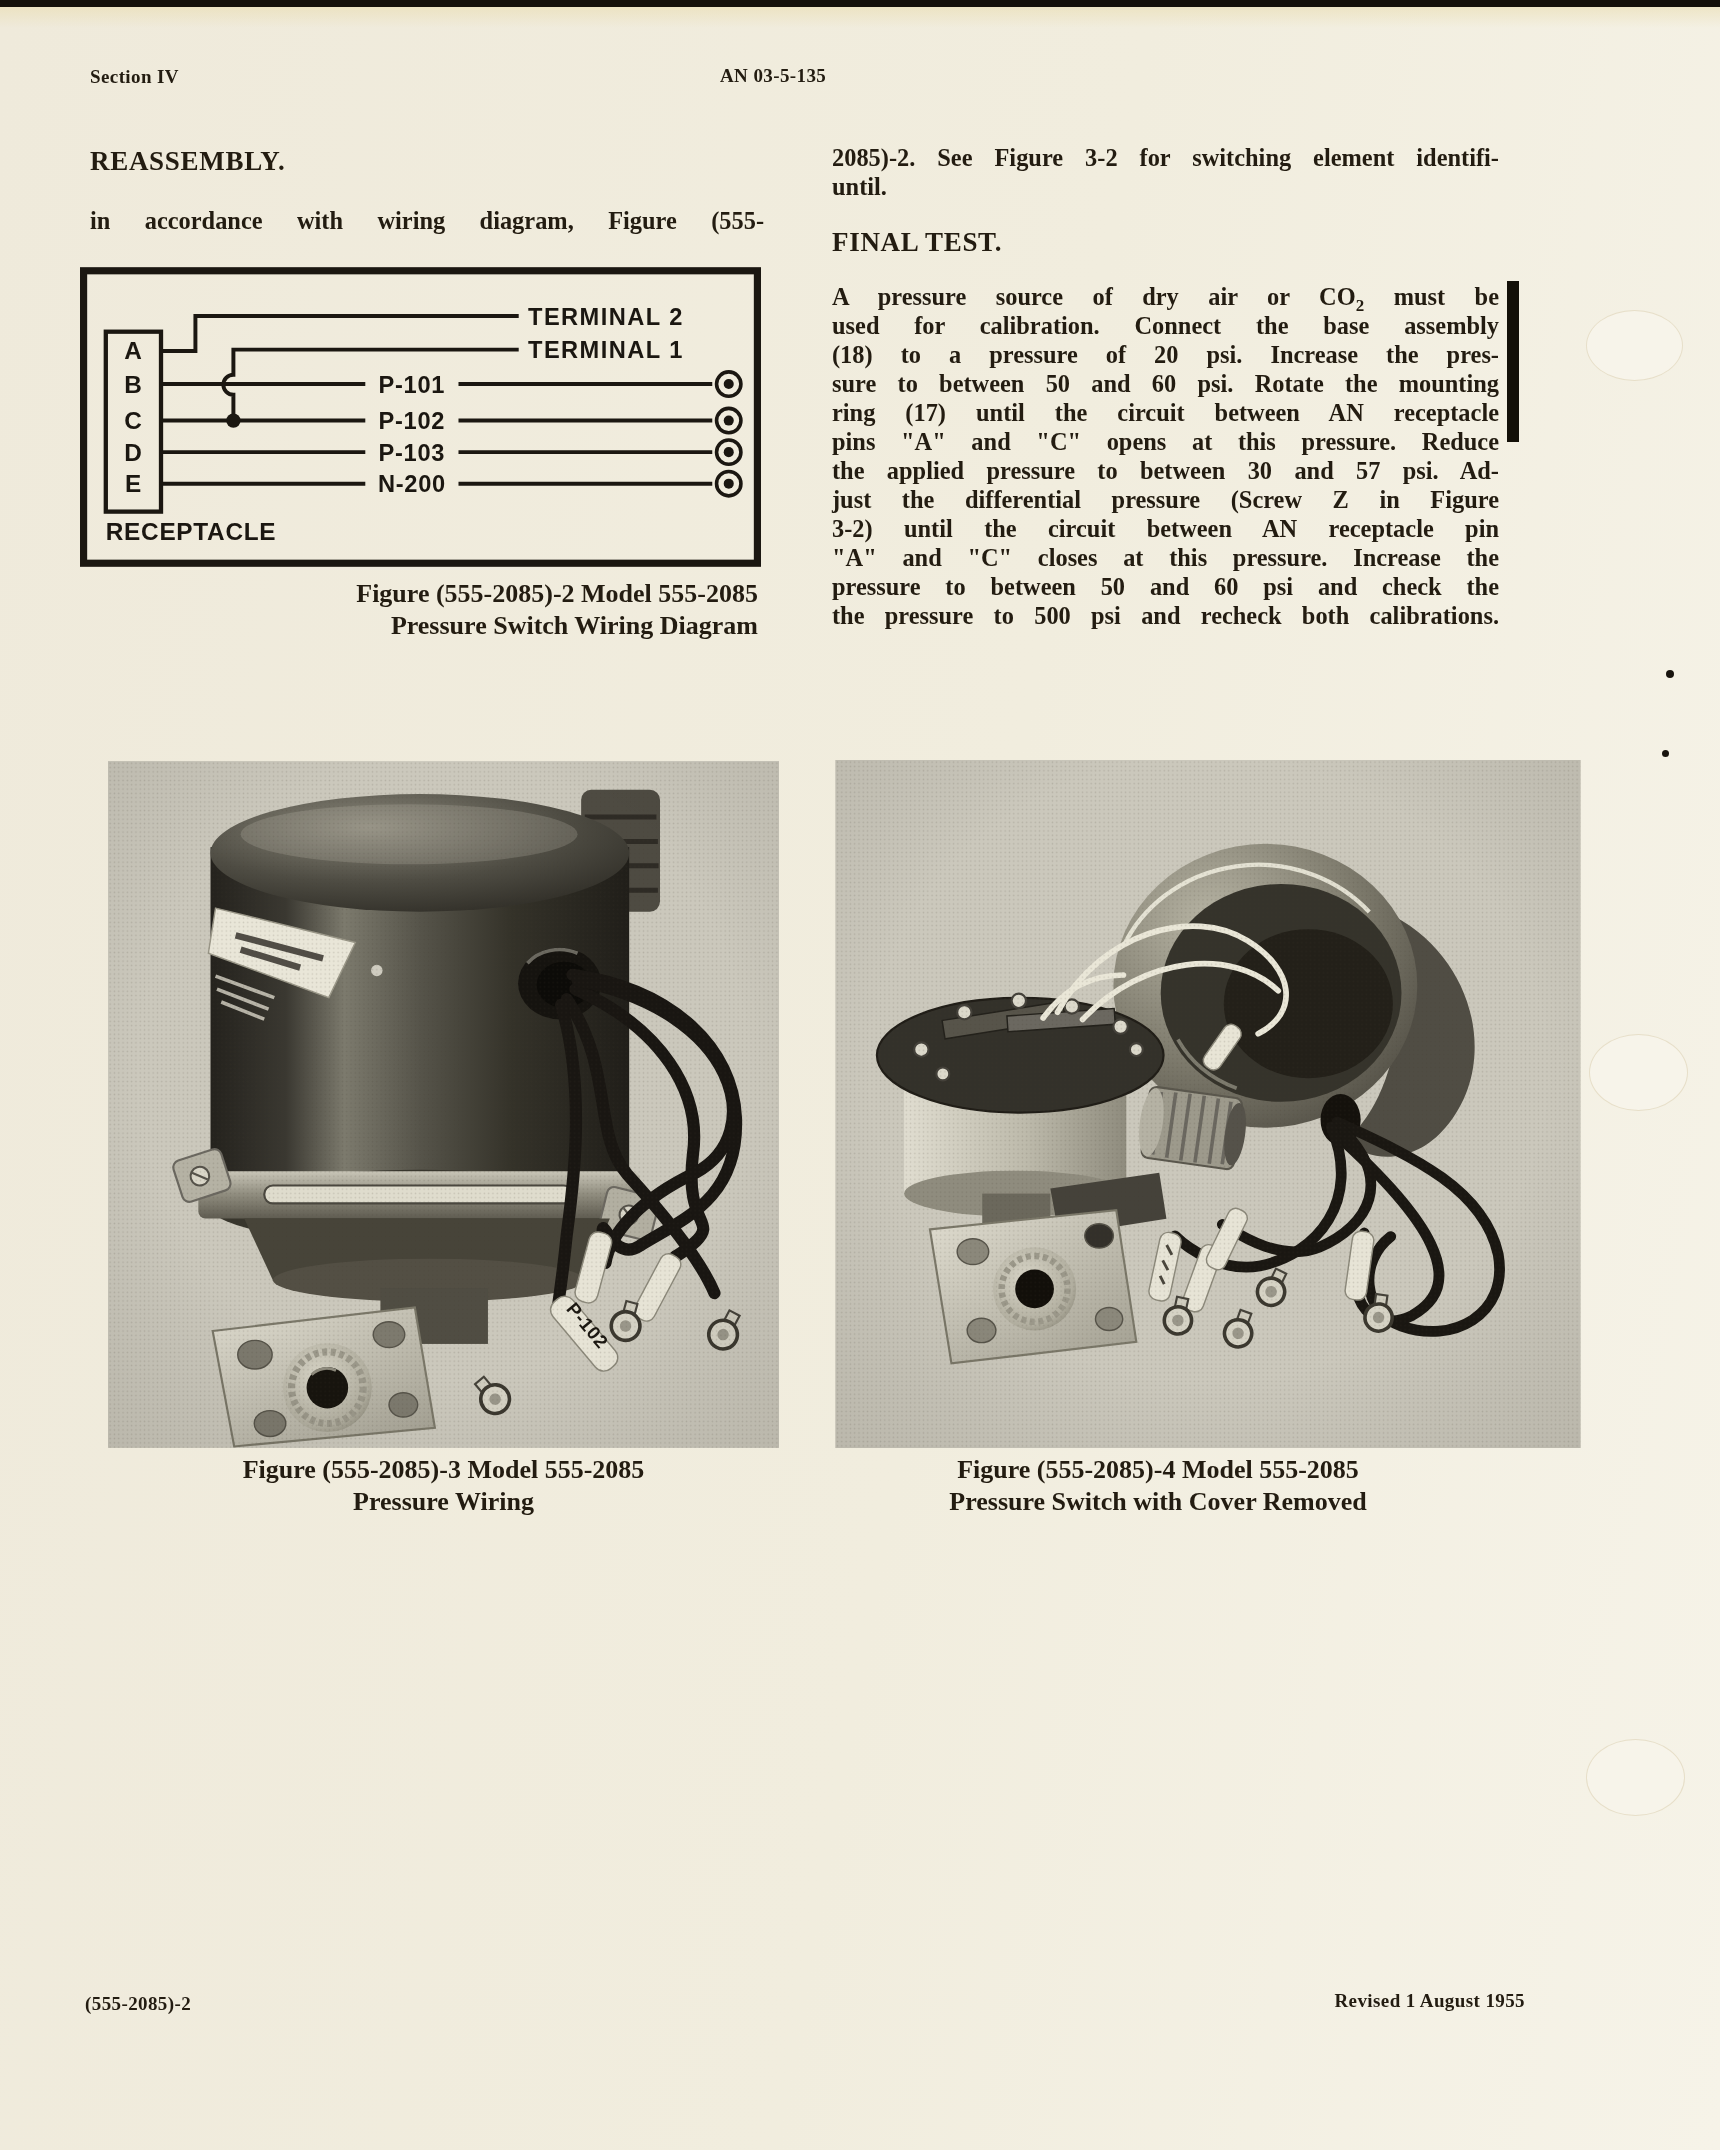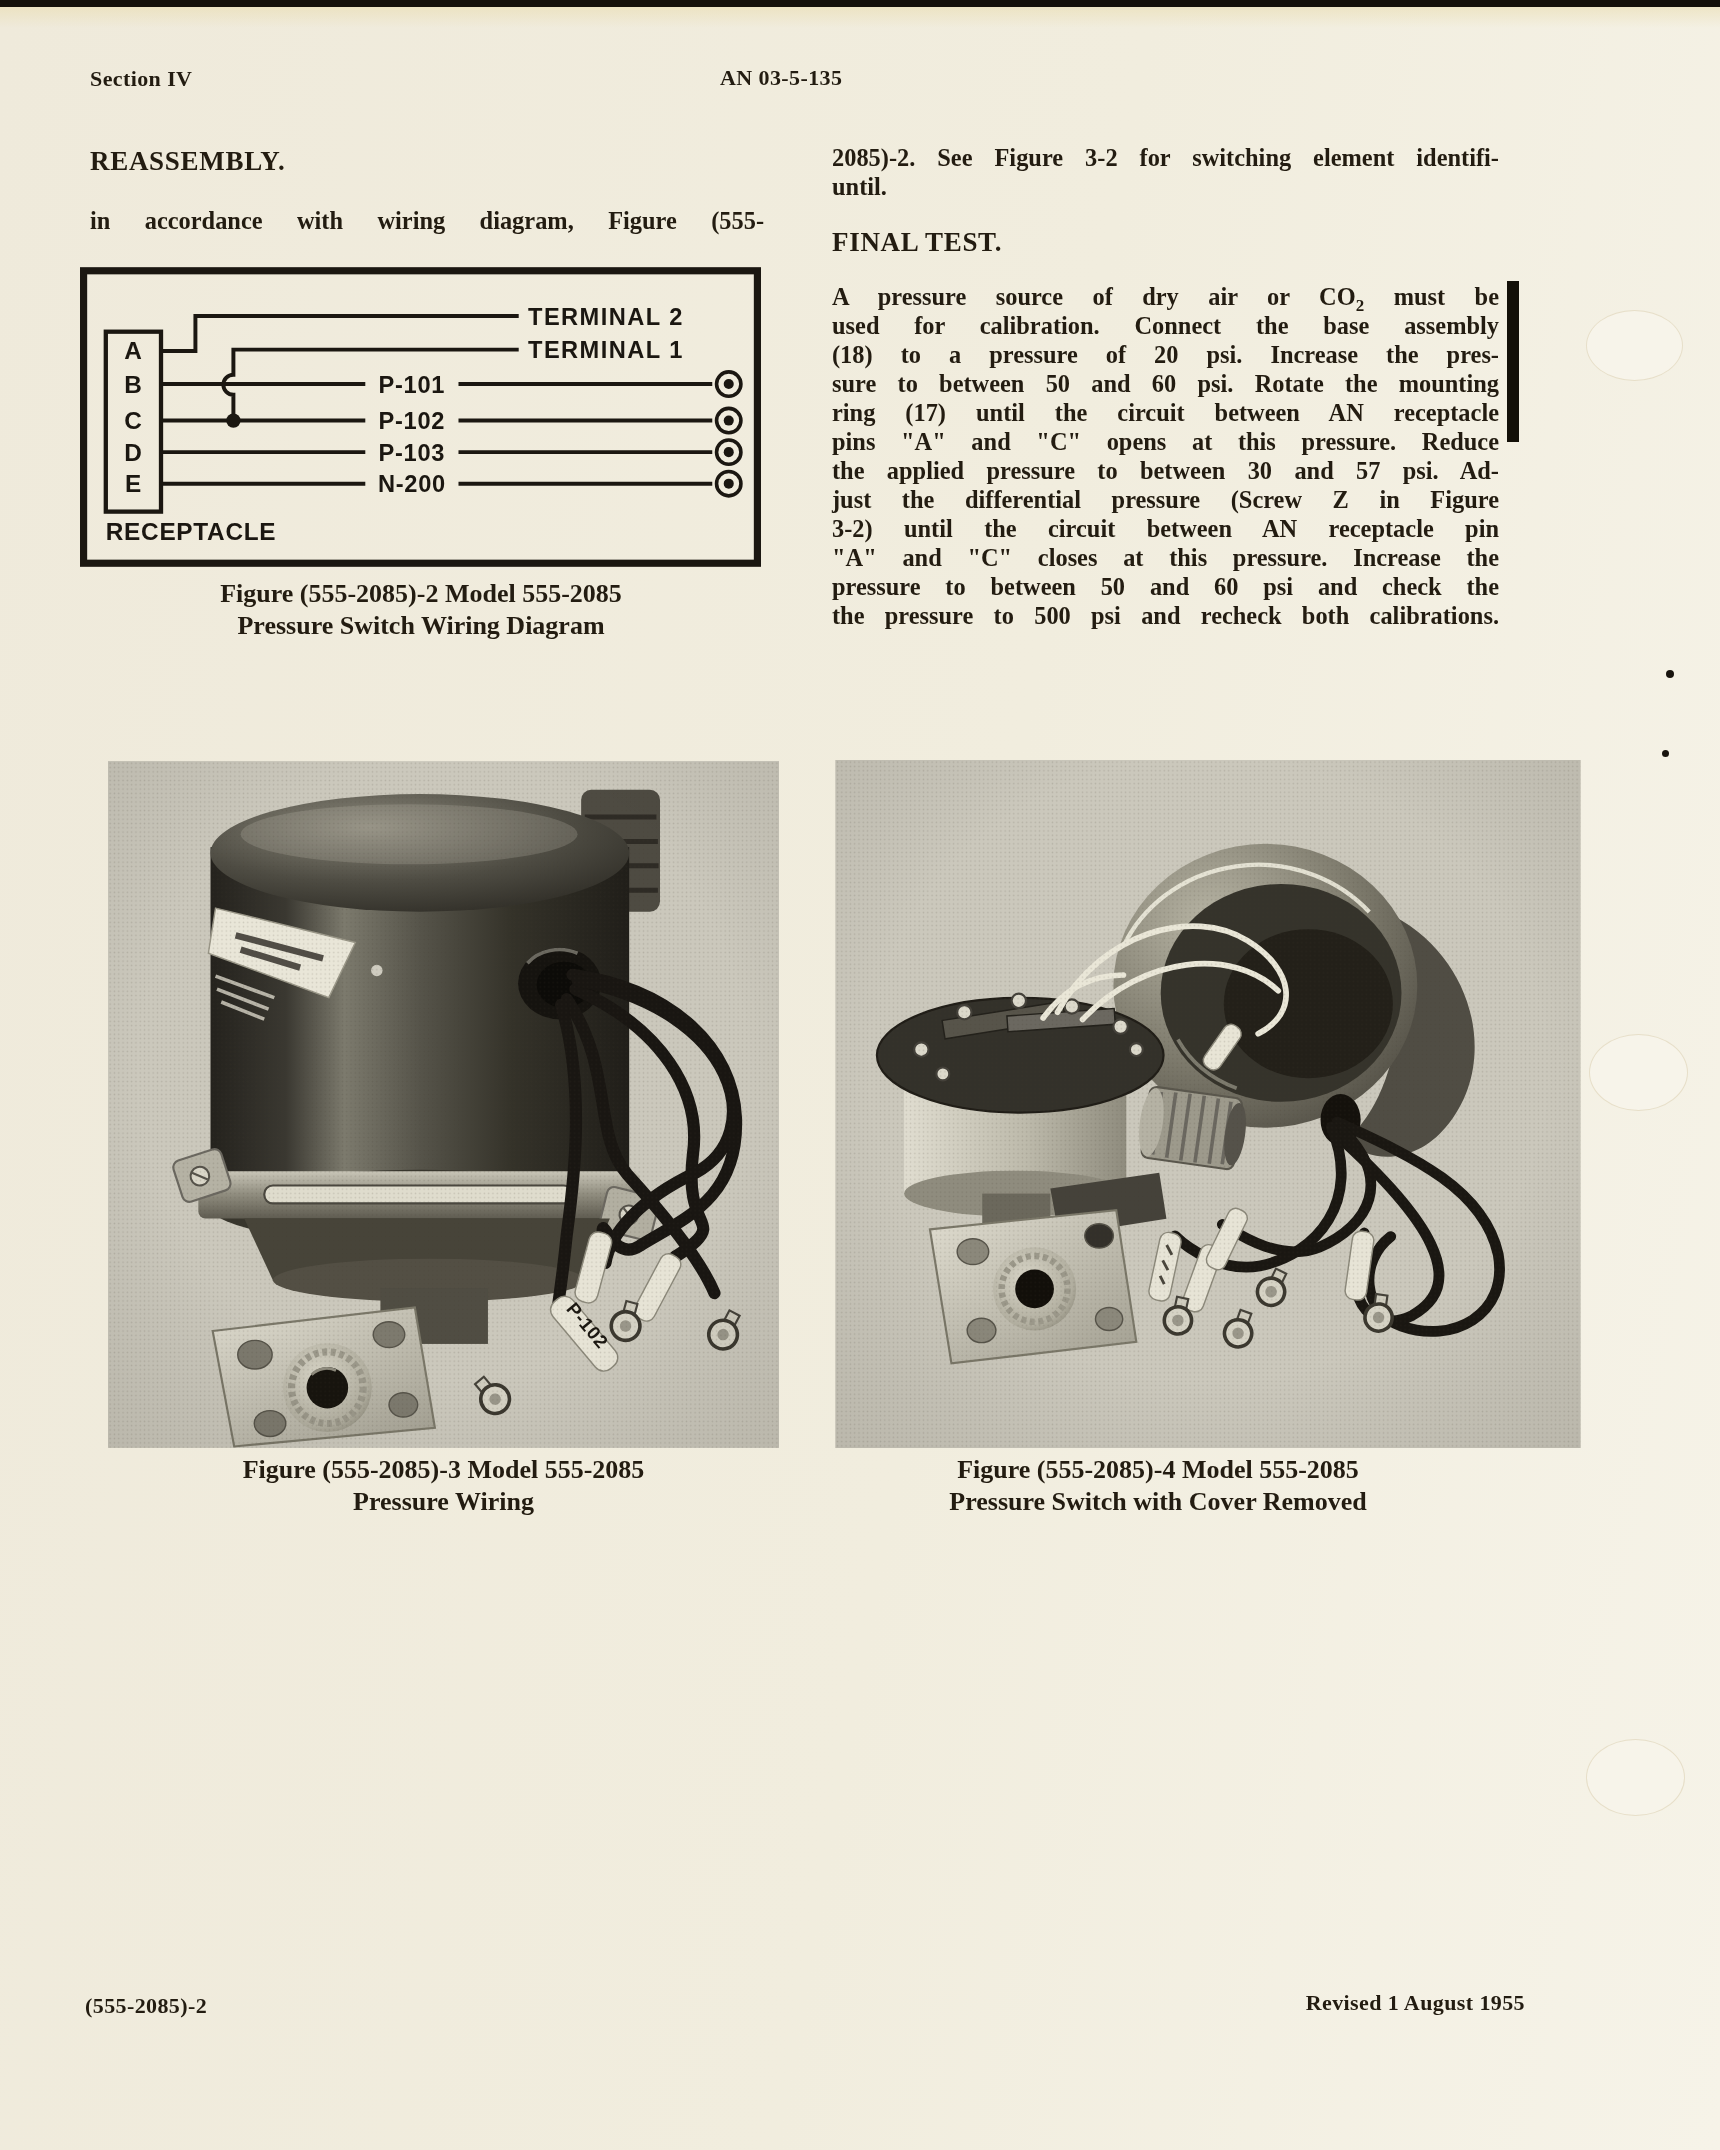--- a/index.html
+++ b/index.html
@@ -2,21 +2,21 @@
 <html style="font-size:11.5px"><head>
 <meta charset="utf-8">
 <style>
   html,body{margin:0;padding:0;}
   body{
     width:1721px;height:2151px;position:relative;overflow:hidden;
     background:linear-gradient(100deg,#efeadb 0%,#f1edde 55%,#f6f3e8 100%);
     font-family:"Liberation Serif",serif;color:#231c11;
   }
   .abs{position:absolute;}
-  .hf{font-size:22px;font-weight:700;letter-spacing:0.4px;}
+  .hf{font-size:19px;font-weight:700;letter-spacing:0.4px;}
   .heading{font-size:27px;font-weight:700;letter-spacing:0.7px;}
   .bodyline{font-size:24.4px;line-height:29px;font-weight:700;height:29px;white-space:normal;}
   .jl{text-align:justify;text-align-last:justify;}
   .caption{font-size:26px;font-weight:700;text-align:center;line-height:32px;}
   .topstrip{left:0;top:0;width:1721px;height:6.5px;background:#14100a;}
   .topband{left:0;top:6.5px;width:1721px;height:21.5px;
     background:linear-gradient(#e9dcae,rgba(233,220,174,0));opacity:.55;}
   .punch{border-radius:50%;background:#f7f4ea;border:1.4px solid rgba(190,170,115,.28);}
   .speck{border-radius:50%;background:#18140e;}
   .changebar{background:#131008;}
@@ -88,21 +88,21 @@
       <circle cx="905" cy="258" r="17" fill="none" stroke="#1b1711" stroke-width="5"></circle>
         <circle cx="905" cy="258" r="7" fill="#1b1711"></circle>
     </g>
     <g>
       <circle cx="905" cy="302" r="17" fill="none" stroke="#1b1711" stroke-width="5"></circle>
         <circle cx="905" cy="302" r="7" fill="#1b1711"></circle>
     </g>
   </g>
 </svg>
 
-<div class="abs caption" style="left:84px;top:578px;width:674px;">
+<div class="abs caption" style="left:84px;top:578px;width:674px;text-align:right;">
   <div>Figure (555-2085)-2 Model 555-2085</div>
   <div>Pressure Switch Wiring Diagram</div>
 </div>
 
 <div class="abs bodyline jl" style="left:832px;top:143px;width:667px;">2085)-2. See Figure 3-2 for switching element identifi-</div>
 <div class="abs bodyline" style="left:832px;top:172px;width:667px;">until.</div>
 <div class="abs heading" style="left:832px;top:227px;">FINAL TEST.</div>
 
 <div class="abs" style="left:832px;top:282px;width:667px;">
   <div class="bodyline jl"><span>A pressure source of dry air or CO</span><sub style="font-size:17px;">2</sub><span> must be</span></div>

